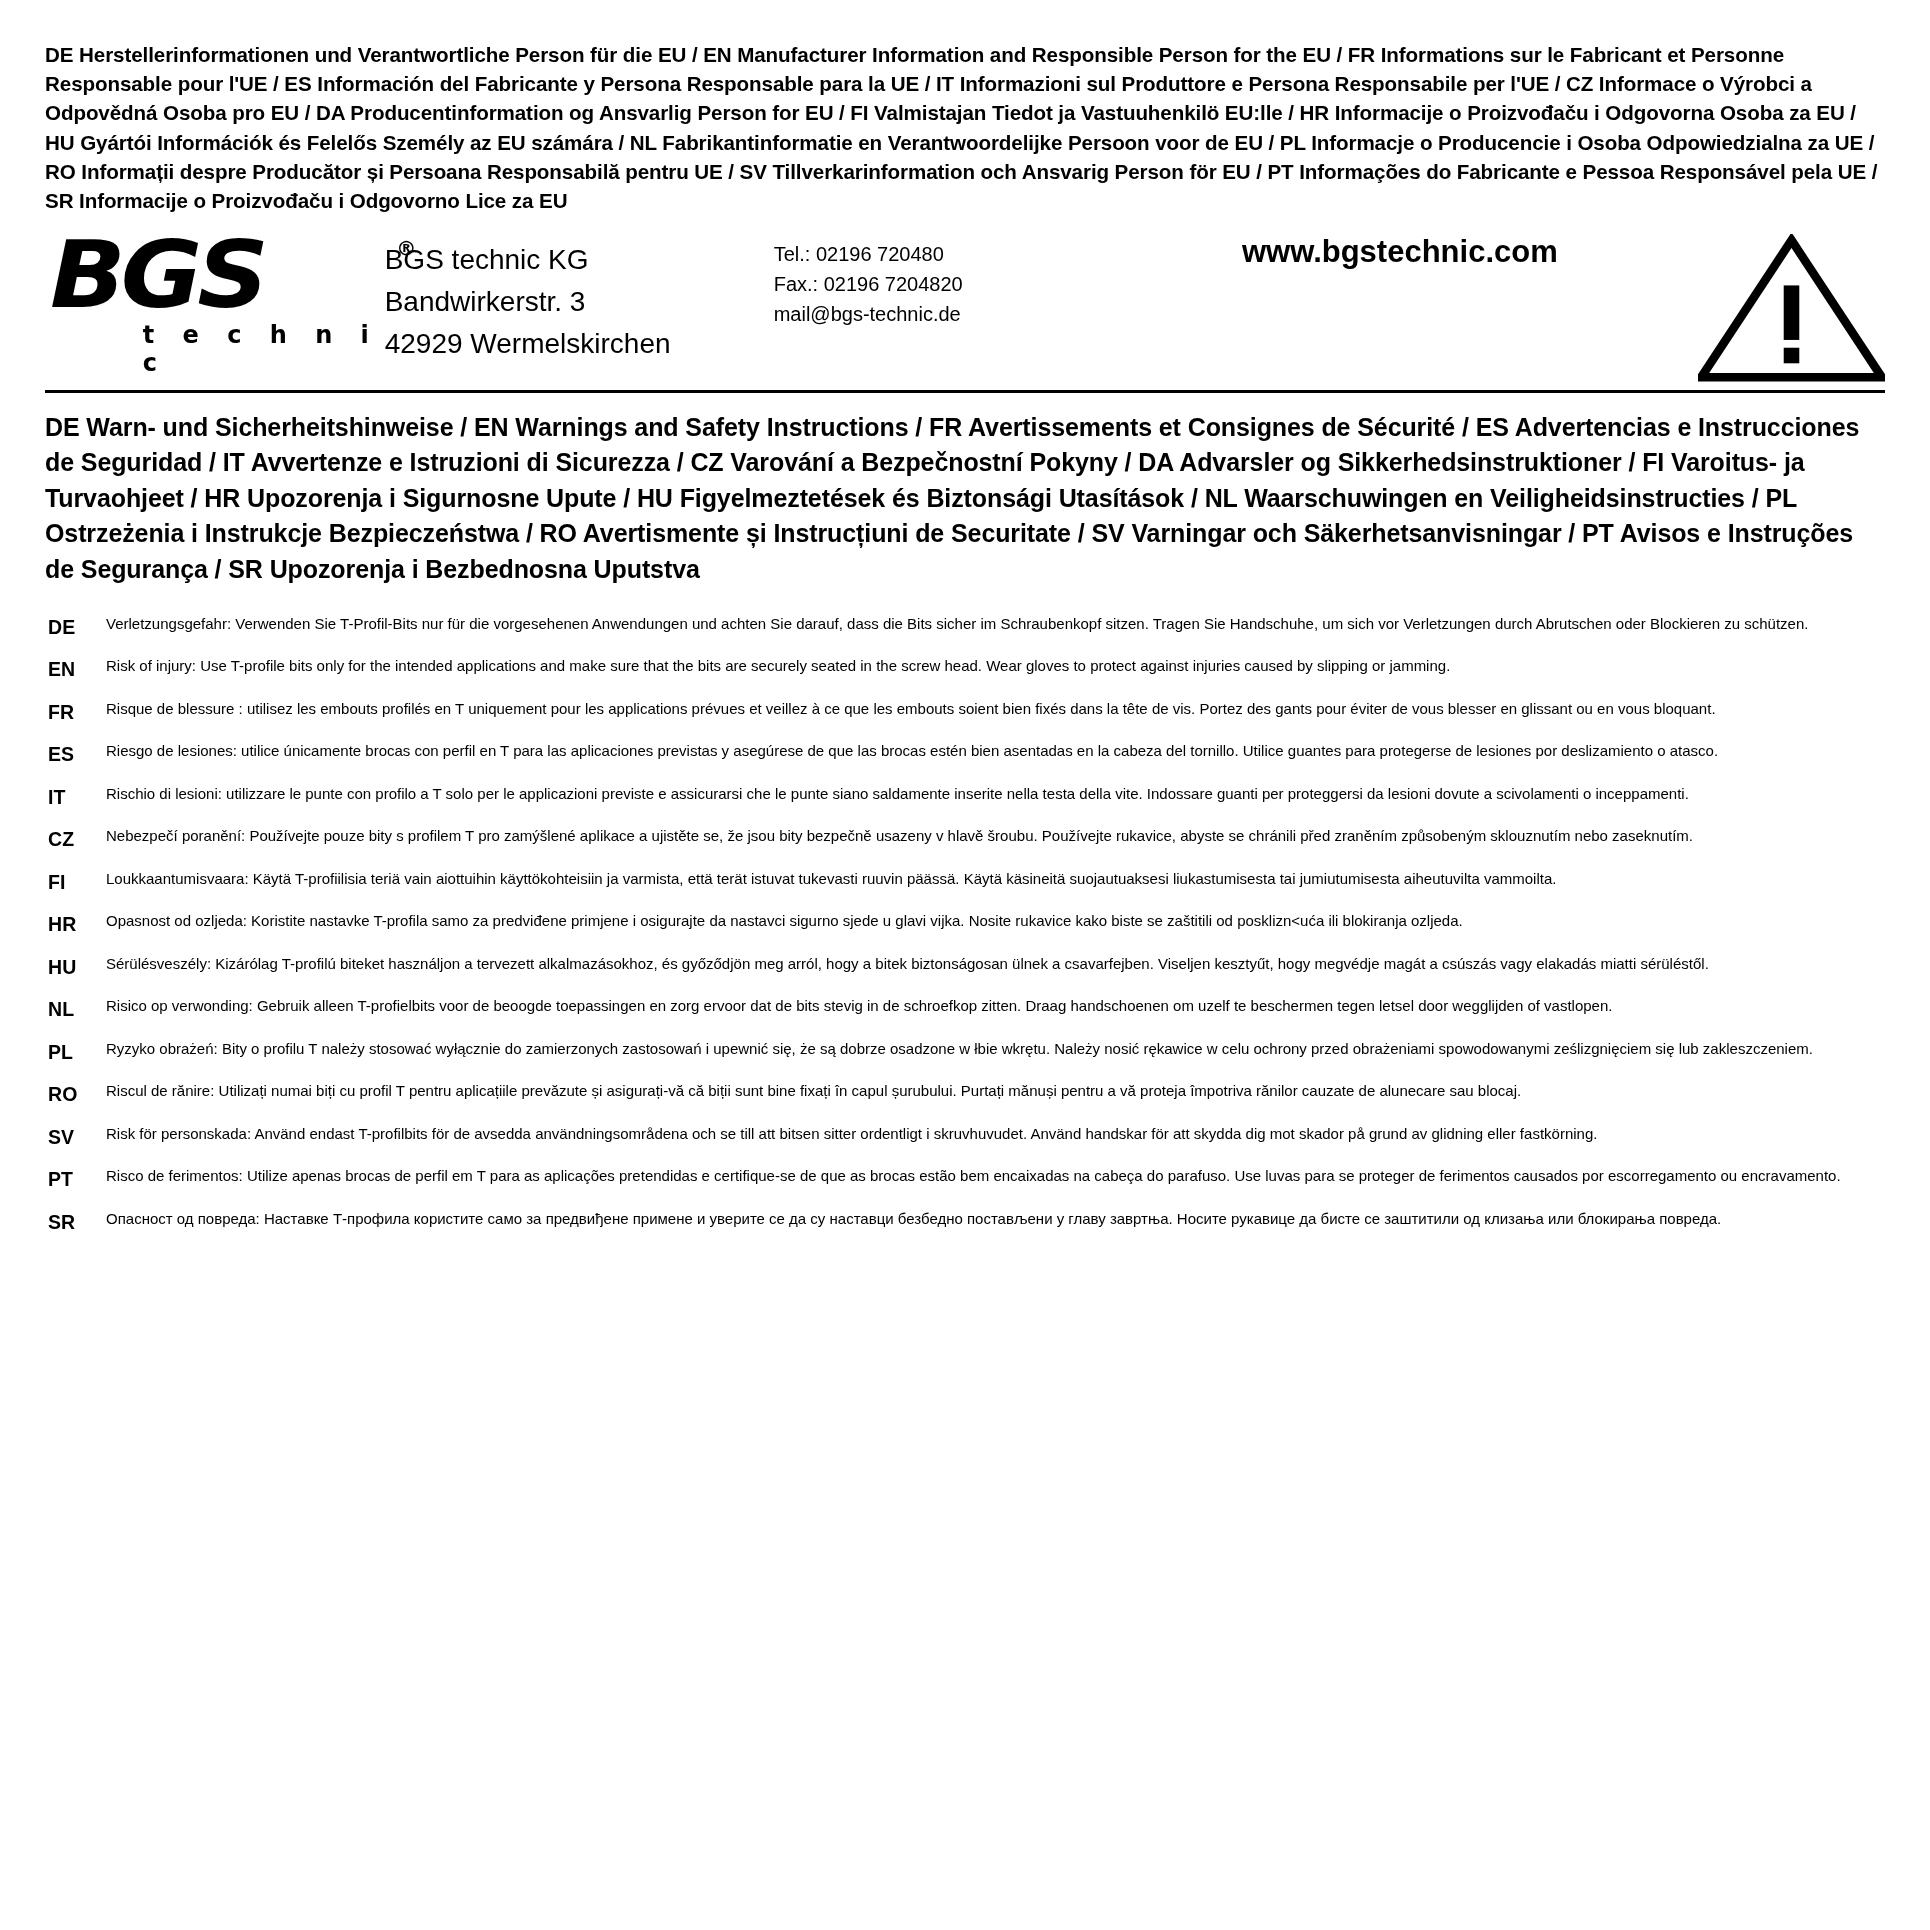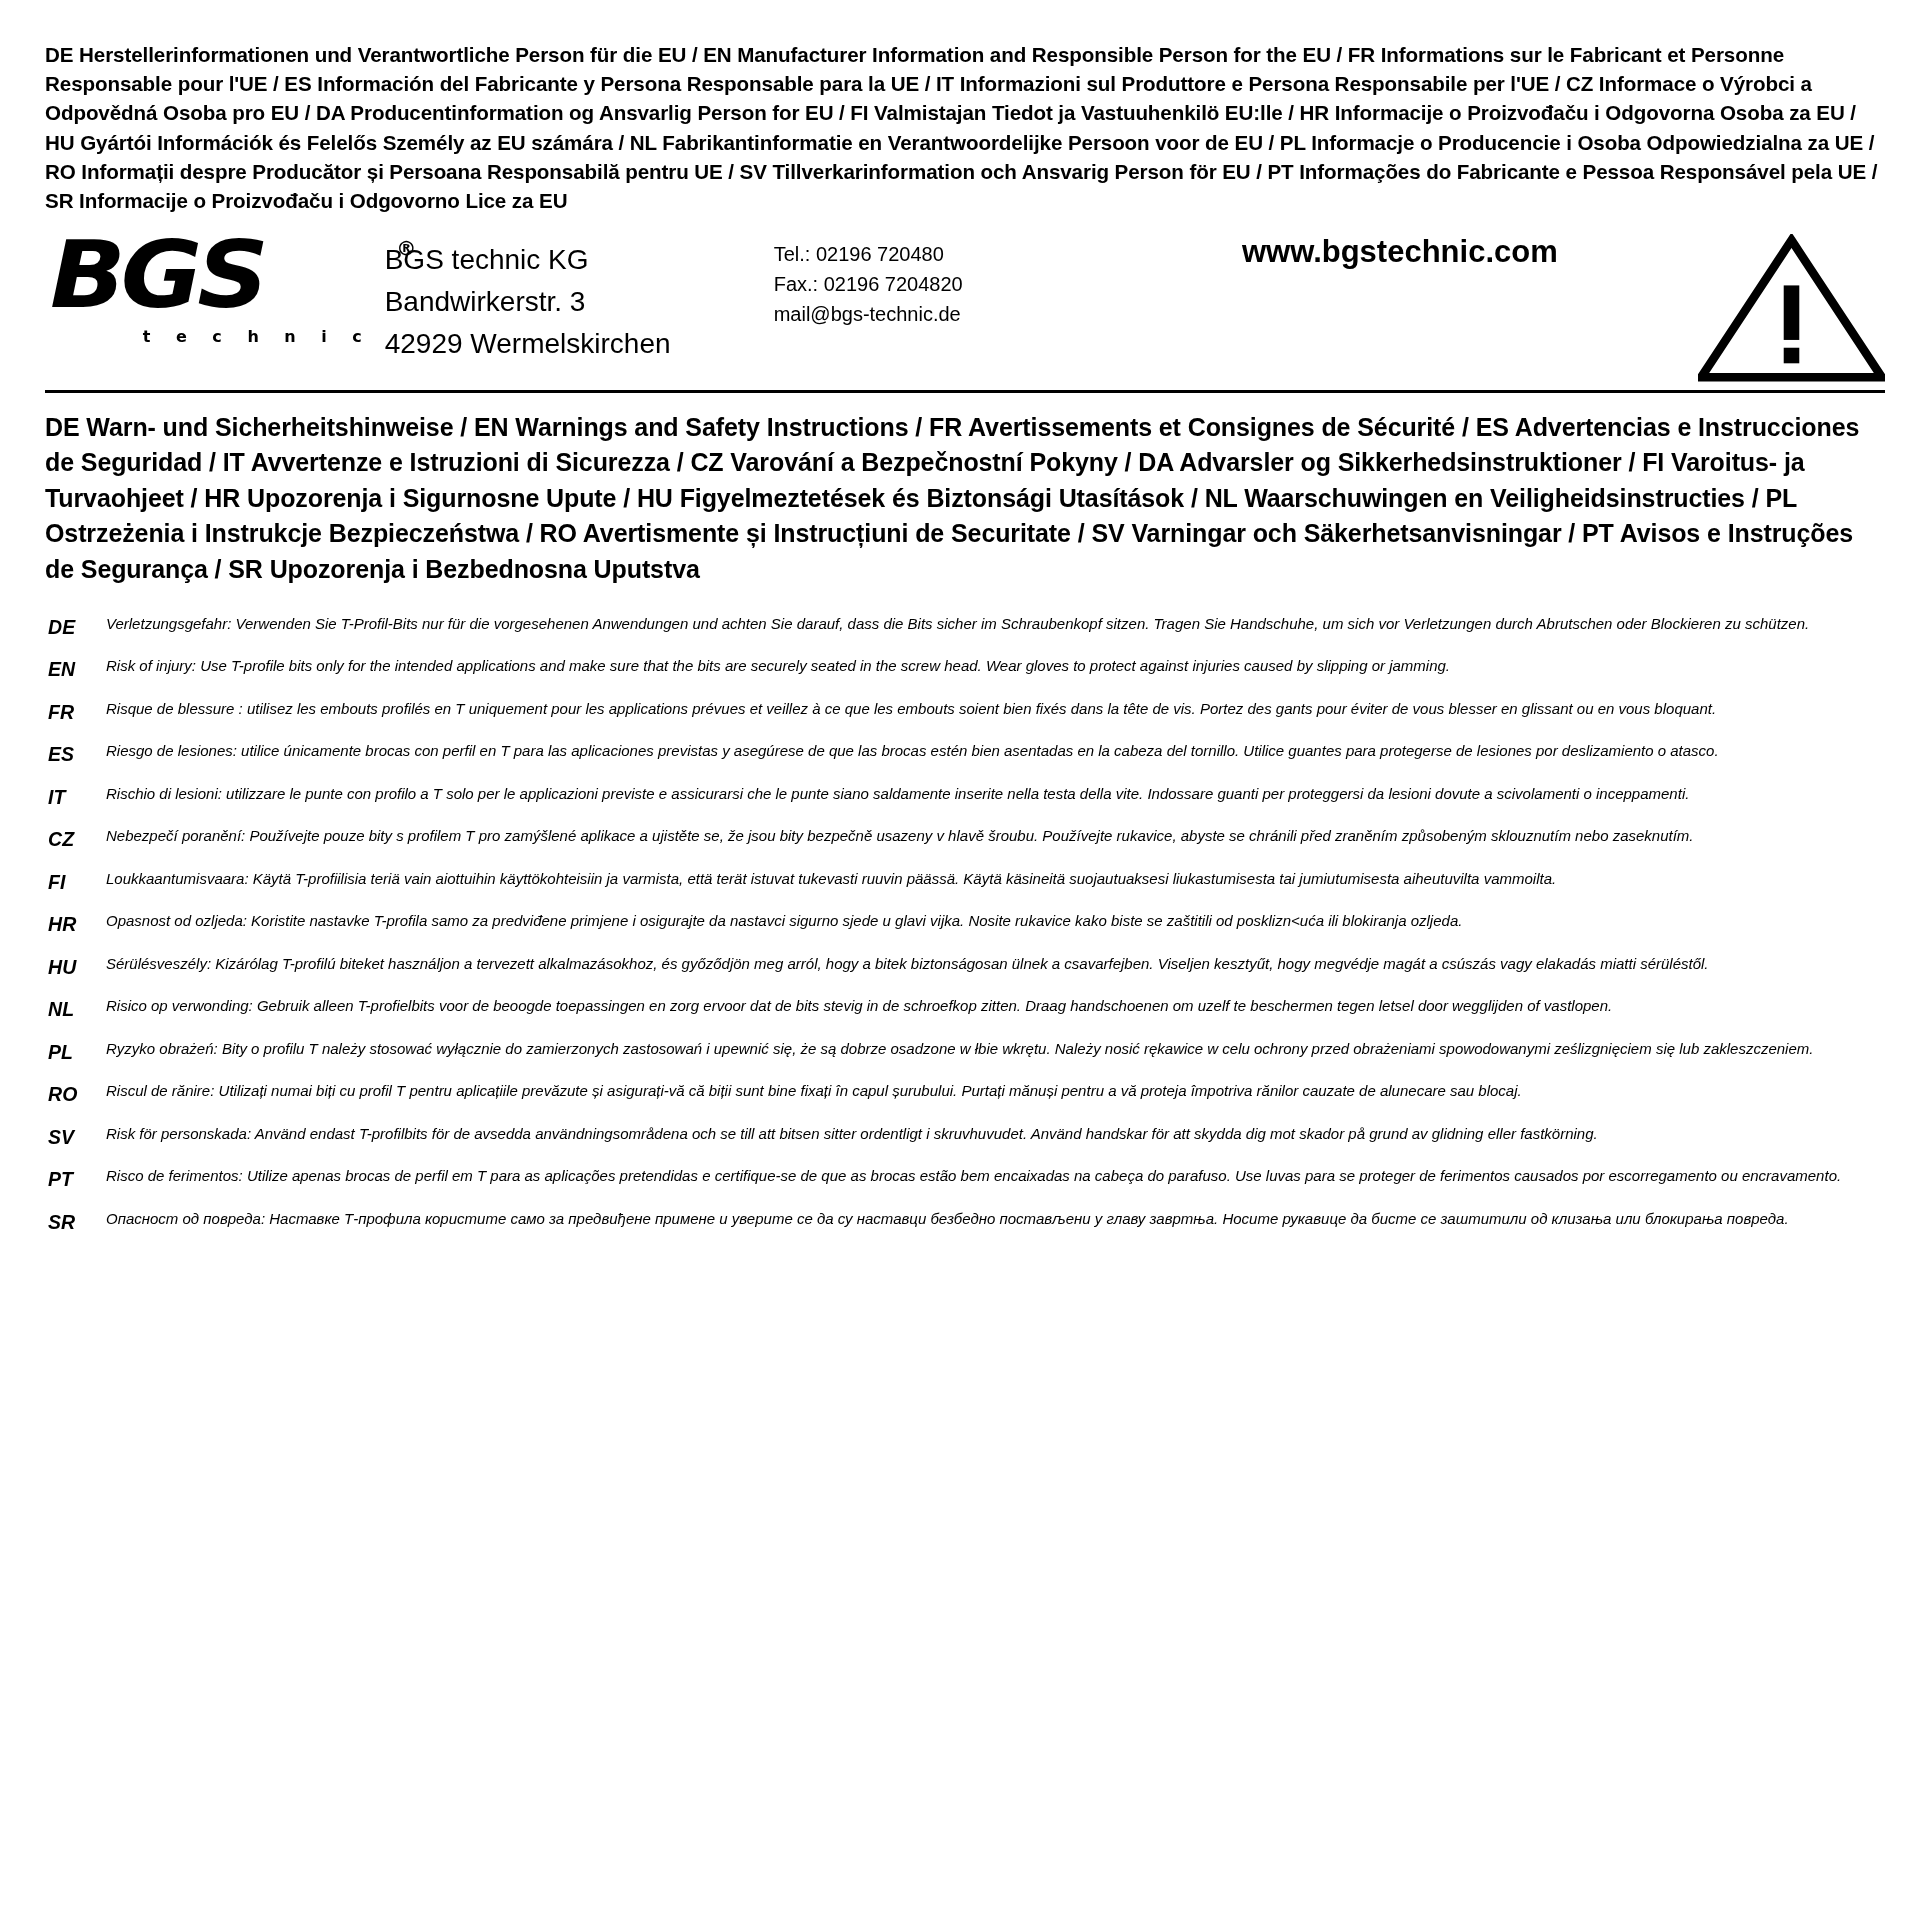--- a/index.html
+++ b/index.html
@@ -62,23 +62,23 @@
   .logo-reg {
     position: absolute;
     top: 4.7px;
     right: -4.7px;
     font-size: 20px;
     font-style: normal;
     letter-spacing: 0;
     transform: scaleX(0.93);
   }
   .logo-technic {
-    margin-top: 8px;
+    margin-top: 2px;
     font-family: "DejaVu Sans", sans-serif;
-    font-size: 16px;
+    font-size: 24px;
     font-weight: bold;
     letter-spacing: 10px;
     padding-left: 93px;
   }
   .addr-col {
     flex: 0 0 389px;
     font-size: 28px;
     line-height: 1.50;
     padding-top: 4.7px;
   }
@@ -109,21 +109,20 @@
     line-height: 1.42;
     letter-spacing: -0.1px;
     margin: 0 0 26.5px 0;
   }
 
   
   .lang-list { margin: 0; padding: 0; }
   .lang-row {
     display: flex;
     margin-bottom: 15.6px;
-    font-style: italic;
   }
   .lang-code {
     flex: 0 0 61px;
     font-size: 19.5px;
     font-weight: bold;
     line-height: 1.38;
     padding-left: 3.1px;
     box-sizing: border-box;
   }
   .lang-text {

